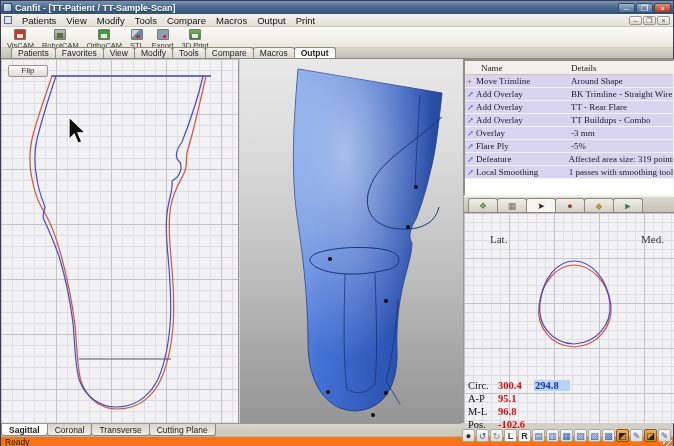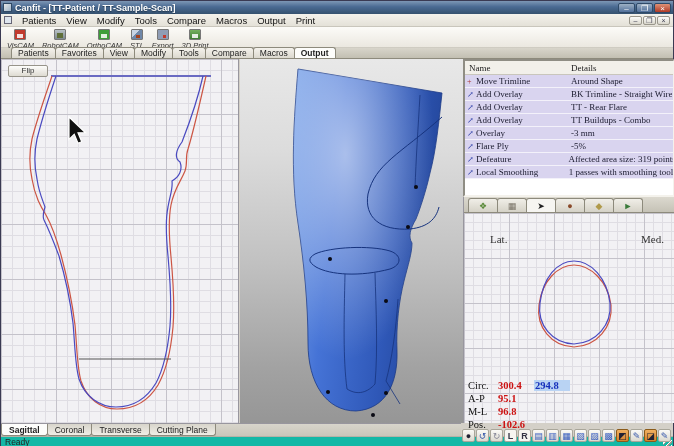--- a/index.html
+++ b/index.html
@@ -23,21 +23,21 @@
   .menubar { position:absolute; left:0; top:13px; width:100%; height:13px; background:linear-gradient(180deg,#f4f2ec,#e4e1d8);
     border-bottom:1px solid #c9c6bc; display:flex; align-items:center; padding:0 3px; }
   .doc-icon { width:8px; height:8px; border:1px solid #667; background:#dfe6ef; margin-right:5px; }
   .menu-item { padding:0 5px; font-size:9.5px; color:#111; }
   .child-controls { margin-left:auto; display:flex; gap:1px; }
   .cbtn { width:13px; height:9px; font-size:7px; line-height:8px; text-align:center; color:#445;
     background:linear-gradient(180deg,#fdfdfb,#d9d6cc); border:1px solid #9a978c; border-radius:2px; }
 
   
   .toolbar { position:absolute; left:0; top:26px; width:100%; height:21px; background:linear-gradient(180deg,#fcfbf8,#ebe8e0);
-    border-bottom:1px solid #cfccc2; display:flex; align-items:flex-start; padding:2px 6px 0 6px; gap:8px;font-style:italic; }
+    border-bottom:1px solid #cfccc2; display:flex; align-items:flex-start; padding:2px 6px 0 6px; gap:8px; }
   .tool { display:flex; flex-direction:column; align-items:center; gap:1px; }
   .ticon { width:12px; height:11px; border:1px solid #777; border-radius:1px; position:relative; }
   .ticon::after { content:""; position:absolute; left:2px; right:2px; bottom:1px; height:4px; background:rgba(255,255,255,.85); }
   .t-viscam  { background:#c23a2e; }
   .t-robotcam{ background:linear-gradient(180deg,#b9c2c6,#7e8a90); }
   .t-robotcam::after { background:#5f6f3a; height:5px; }
   .t-orthocam{ background:#3f9e3a; }
   .t-stl     { background:linear-gradient(135deg,#c8d4e4 40%,#6f87a8 40%); }
   .t-stl::after { background:#a4421f; height:3px; left:4px; }
   .t-export  { background:#8f9db5; }
@@ -72,21 +72,21 @@
 
   
   .model-view { position:absolute; left:239px; top:58px; width:223px; height:364px;
     background:linear-gradient(180deg,#e8e8e8 0%,#dcdcdc 25%,#c2c2c2 55%,#a2a2a2 85%,#969696 100%); }
   .model-view svg { position:absolute; left:0; top:0; }
 
   
   .history { position:absolute; left:462px; top:58px; width:212px; height:138px; background:#fff;
     border:2px solid; border-color:#8f8d84 #f4f2ec #f4f2ec #8f8d84; font-family:"Liberation Serif","DejaVu Serif",serif; }
   .hist-header { display:flex; height:14px; background:#f2f0ea; border-bottom:1px solid #c9c6bc; font-size:9px; align-items:center; }
-  .hist-header .c1 { width:50%; padding-left:4px; }
+  .hist-header .c1 { width:50%; padding-left:16px; }
   .hist-header .c2 { padding-left:2px; }
   .hist-row { display:flex; height:13px; align-items:center; background:#d9d4ef; border-bottom:1px solid #f3f1fa; font-size:9px; color:#1a1a2e; }
   .hist-row .c1 { width:50%; padding-left:2px; display:flex; align-items:center; gap:1px; overflow:hidden; white-space:nowrap; }
   .hist-row .c2 { padding-left:2px; overflow:hidden; white-space:nowrap; }
   .row-ico { font-size:8px; color:#3344aa; width:8px; display:inline-block; }
   .row-ico.move { color:#aa3333; }
 
   .section-panel { position:absolute; left:462px; top:196px; width:212px; height:226px; border-left:1px solid #98969e; }
   .icon-tabs { position:absolute; left:0; top:0; width:100%; height:16px; background:linear-gradient(180deg,#dcd9cf,#c5c2b6);
     display:flex; align-items:flex-end; padding-left:4px; border-bottom:1px solid #8d8a7c; }
@@ -115,21 +115,21 @@
   .m-v2.hl { background:#b9d3f3; color:#1530bb; padding:0 1px; }
 
   
   .plane-tabs { position:absolute; left:0; top:422px; width:460px; height:13px; background:linear-gradient(180deg,#d8d5cb,#c9c6ba);
     display:flex; align-items:flex-end; padding-left:0; border-top:1px solid #98969e; }
   .ptab { height:12px; padding:0 7px; font-size:8.5px; line-height:12px; color:#222;
     border:1px solid #8d8a7c; border-top:none; border-radius:0 0 3px 3px; margin-right:-1px;
     background:linear-gradient(0deg,#efede6,#d8d5cb); }
   .ptab.active { background:#fdfdfb; font-weight:bold; z-index:2; position:relative; }
 
-  .statusbar { position:absolute; left:0; top:435px; width:100%; height:11px; background:#14b8a6; border-top:1px solid #b5b2a6;
+  .statusbar { position:absolute; left:0; top:435px; width:100%; height:11px; background:#f97316; border-top:1px solid #b5b2a6;
     font-size:8.5px; color:#222; padding-left:4px; line-height:10px; }
   .grip { position:absolute; right:1px; bottom:1px; width:9px; height:9px;
     background:repeating-linear-gradient(135deg,#fff 0 1px,#9a978c 1px 2px,transparent 2px 4px); }
 
   .br-toolbar { position:absolute; right:2px; top:426px; height:17px; display:flex; align-items:center; gap:1px; z-index:5; }
   .bicon { width:13px; height:13px; font-size:9px; line-height:12px; text-align:center; color:#3355aa;
     background:linear-gradient(180deg,#fbfaf7,#dcd9cf); border:1px solid #a9a69a; border-radius:2px; }
   .bicon.dark { color:#223; }
   .bicon.gray { color:#889; }
   .bicon.lr { font-weight:bold; color:#334; background:#f6f5f1; }

